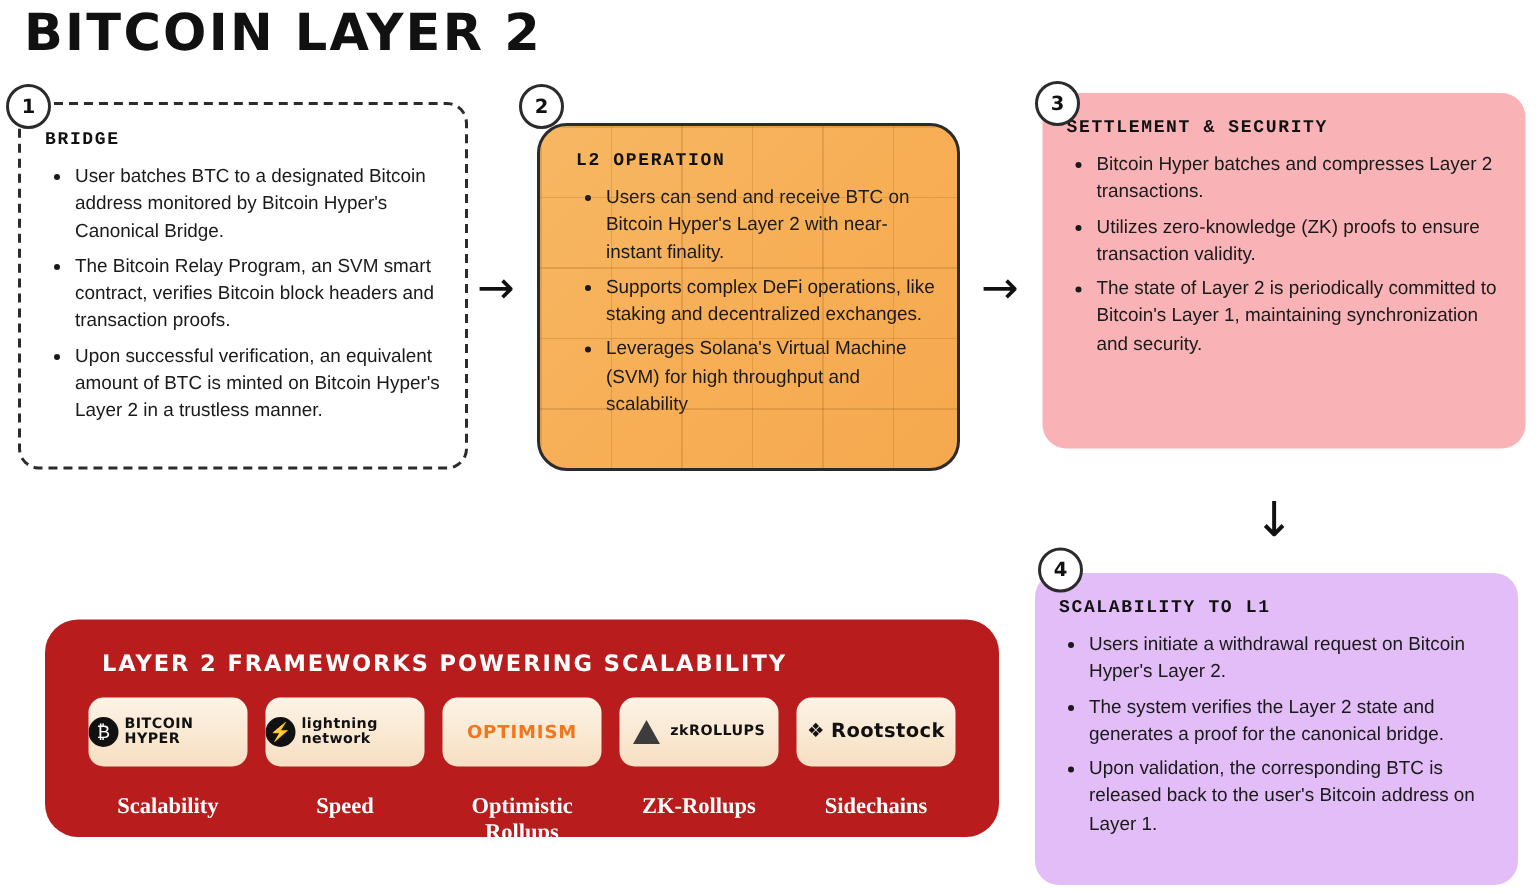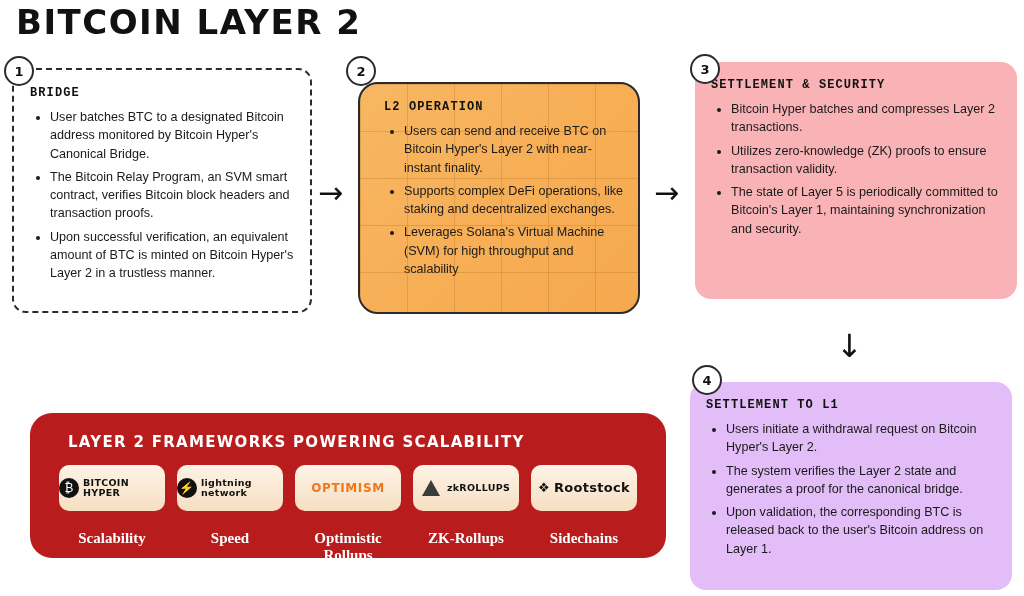--- a/index.html
+++ b/index.html
@@ -204,29 +204,29 @@
   </div>
   <div class="badge b2">2</div>
 
   <div class="arrow a2">→</div>
 
   <div class="card settlement">
     <h3>SETTLEMENT &amp; SECURITY</h3>
     <ul>
       <li>Bitcoin Hyper batches and compresses Layer 2 transactions.</li>
       <li>Utilizes zero-knowledge (ZK) proofs to ensure transaction validity.</li>
-      <li>The state of Layer 5 is periodically committed to Bitcoin's Layer 1, maintaining synchronization and security.</li>
+      <li>The state of Layer 2 is periodically committed to Bitcoin's Layer 1, maintaining synchronization and security.</li>
     </ul>
   </div>
   <div class="badge b3">3</div>
 
   <div class="arrow a3">↓</div>
 
   <div class="card withdrawal">
-    <h3>SETTLEMENT TO L1</h3>
+    <h3>SCALABILITY TO L1</h3>
     <ul>
       <li>Users initiate a withdrawal request on Bitcoin Hyper's Layer 2.</li>
       <li>The system verifies the Layer 2 state and generates a proof for the canonical bridge.</li>
       <li>Upon validation, the corresponding BTC is released back to the user's Bitcoin address on Layer 1.</li>
     </ul>
   </div>
   <div class="badge b4">4</div>
 
   <div class="frameworks">
     <h3>LAYER 2 FRAMEWORKS POWERING SCALABILITY</h3>

